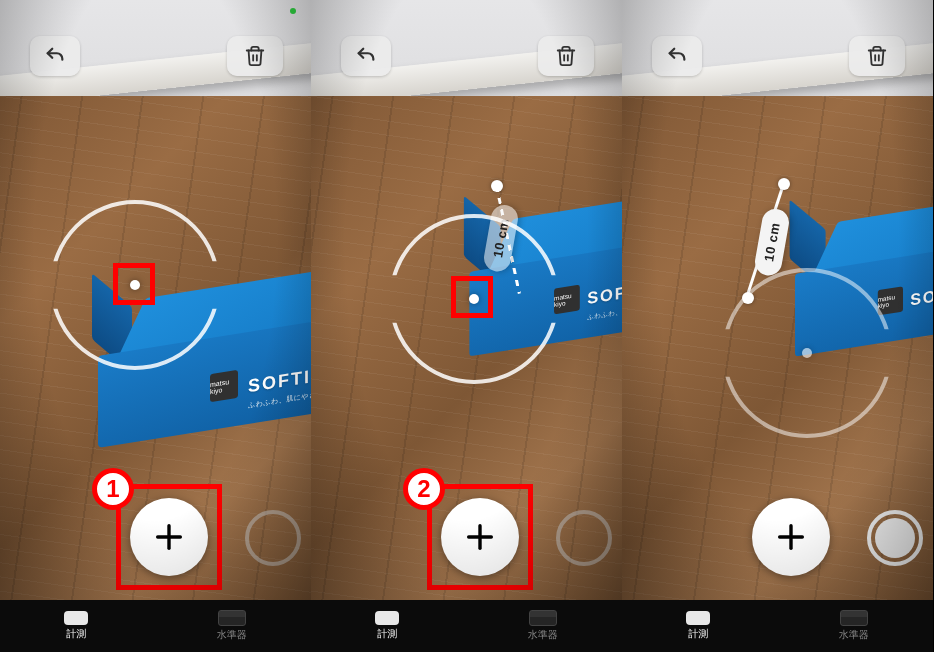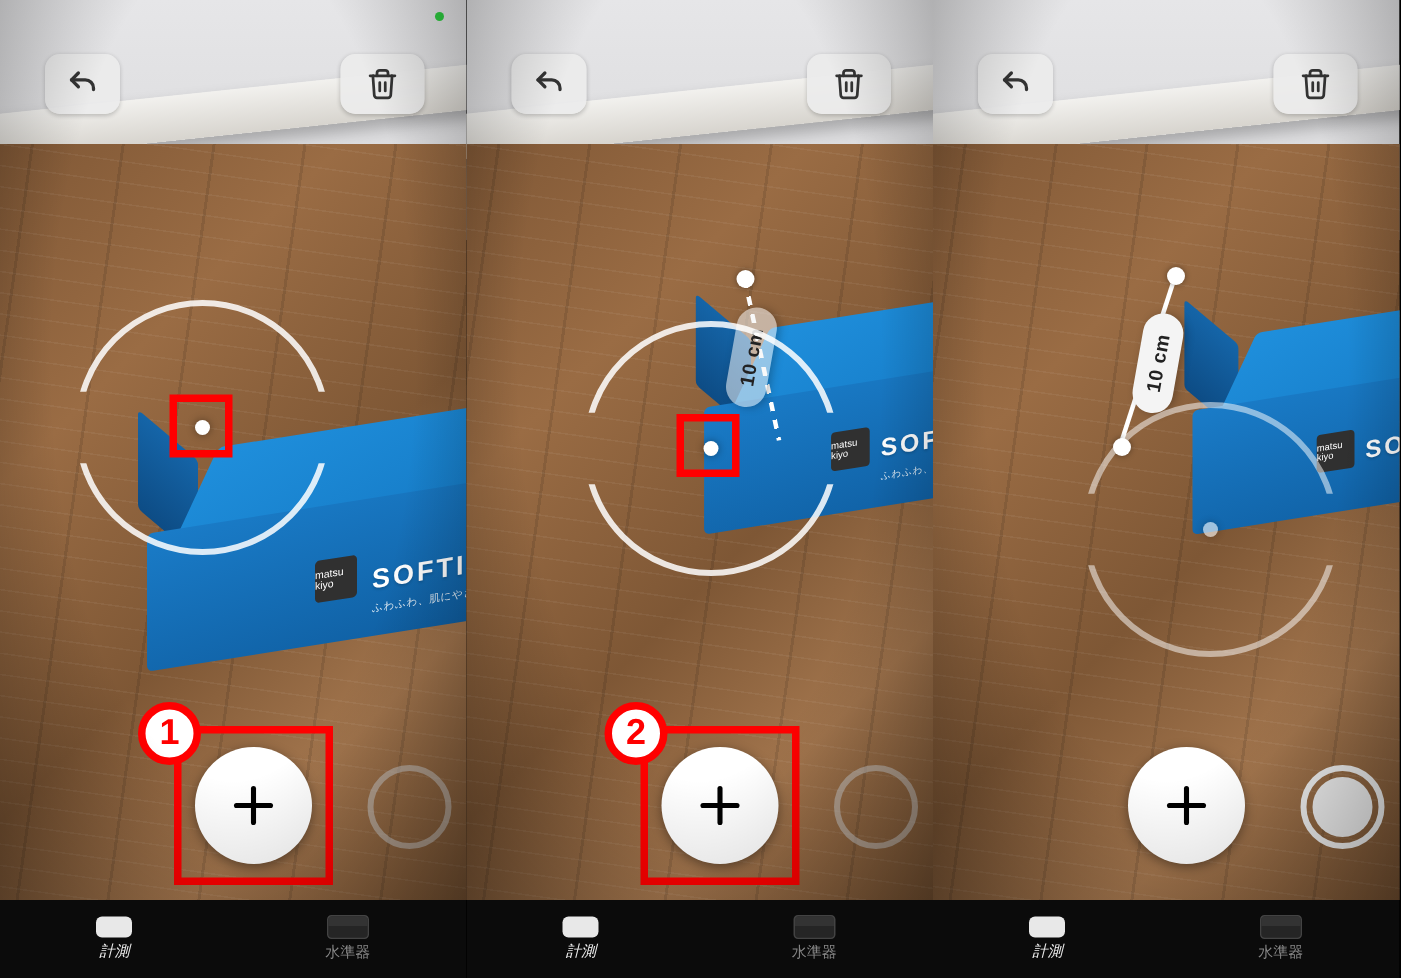--- a/index.html
+++ b/index.html
@@ -49,21 +49,21 @@
     color: #9d9d9d;
     font-size: 10px;
   }
   .tab {
     display: flex;
     flex-direction: column;
     align-items: center;
     gap: 2px;
     opacity: .85;
   }
-  .tab.active { color: #f0f0f0; opacity: 1; font-style: italic; }
+  .tab.active { color: #f0f0f0; opacity: 1; }
   .tab .badge {
     width: 24px;
     height: 14px;
     border-radius: 4px;
     background: #3a3a3a;
     box-sizing: border-box;
     position: relative;
   }
   .tab.active .badge {
     background: #e8e8e8;

